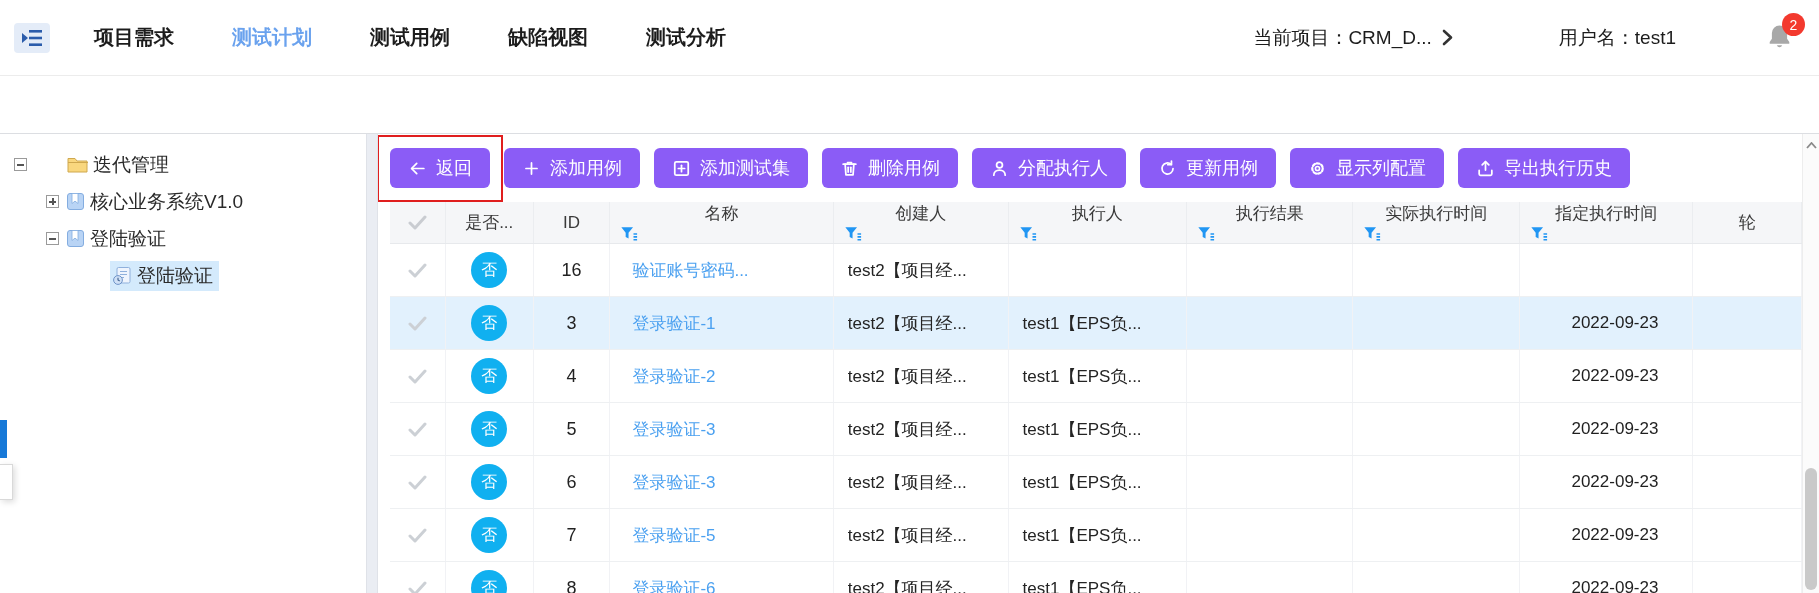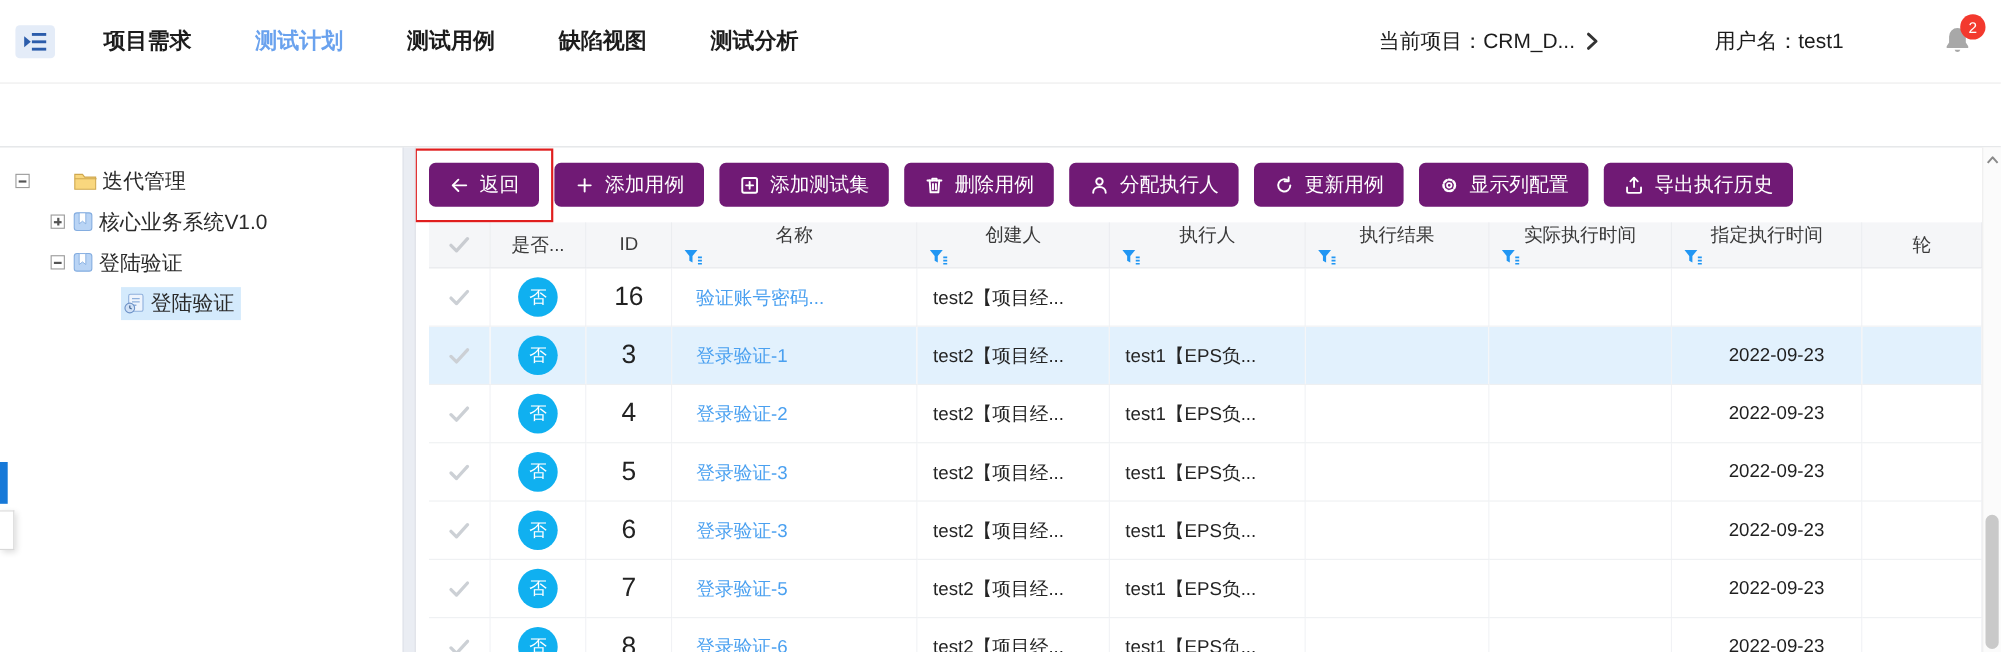--- a/index.html
+++ b/index.html
@@ -40,41 +40,41 @@
   .expander.none { visibility:hidden; }
 
   .splitter { width:12px; flex:0 0 auto; background:#eaedf3;
               border-left:1px solid #dfe2e8; border-right:1px solid #dfe2e8; cursor:col-resize; }
 
   .main { flex:1 1 auto; position:relative; padding:14px 0 0 12px; overflow:hidden; }
 
   
   .toolbar { display:flex; gap:14px; margin-bottom:14px; position:relative; }
   .btn { height:40px; display:inline-flex; align-items:center; gap:9px; padding:0 18px;
-         background:#701a75; color:#fff; border:none; border-radius:6px;
+         background:#8b5cf6; color:#fff; border:none; border-radius:6px;
          font-size:18px; font-family:inherit; cursor:pointer; white-space:nowrap; }
   .annotated { position:relative; }
   .annotation { position:absolute; left:-13px; top:-13px; right:-13px; bottom:-14px;
                 border:2px solid #e01e1e; pointer-events:none; }
 
   
   .table-wrap { width:1412px; overflow:hidden; }
   table { border-collapse:collapse; table-layout:fixed; }
   th { height:38px; background:#f5f6f8; font-weight:normal; font-size:17px; color:#3a3a3a;
        border-bottom:1px solid #e7e9ec; border-right:1px solid #ebedf0; text-align:center; }
   th .hlbl { vertical-align:middle; }
   th .funnel { vertical-align:middle; margin-left:10px; cursor:pointer; }
   td { height:53px; background:#fff; border-bottom:1px solid #eef0f2; border-right:1px solid #f1f2f5;
        font-size:17px; color:#242424; text-align:center; overflow:hidden; white-space:nowrap; }
   tr.highlighted td { background:#e2f1fd; }
   td.c-name { text-align:left; padding-left:22px; }
   td.c-name a { color:#4aa0f0; text-decoration:none; cursor:pointer; }
   td.c-creator, td.c-executor { text-align:left; padding-left:14px; }
   td.c-assigned_time { text-align:right; padding-right:34px; color:#1f1f1f; }
-  td.c-id { font-size:24px; color:#222; }
+  td.c-id { font-size:18px; color:#222; }
   .badge { width:36px; height:36px; border-radius:50%; background:#10b0f0; color:#fff;
            font-size:16px; display:flex; align-items:center; justify-content:center; margin:0 auto; }
 
   
   .vscroll { position:absolute; top:0; right:0; bottom:0; width:17px;
              background:#fbfbfb; border-left:1px solid #ededed; }
   .vscroll .arrow { width:100%; height:22px; display:flex; align-items:center; justify-content:center; cursor:pointer; }
   .vscroll .thumb { position:absolute; left:2px; width:12px; top:334px; height:122px;
                     background:#c9c9c9; border-radius:6px; cursor:pointer; }
 

